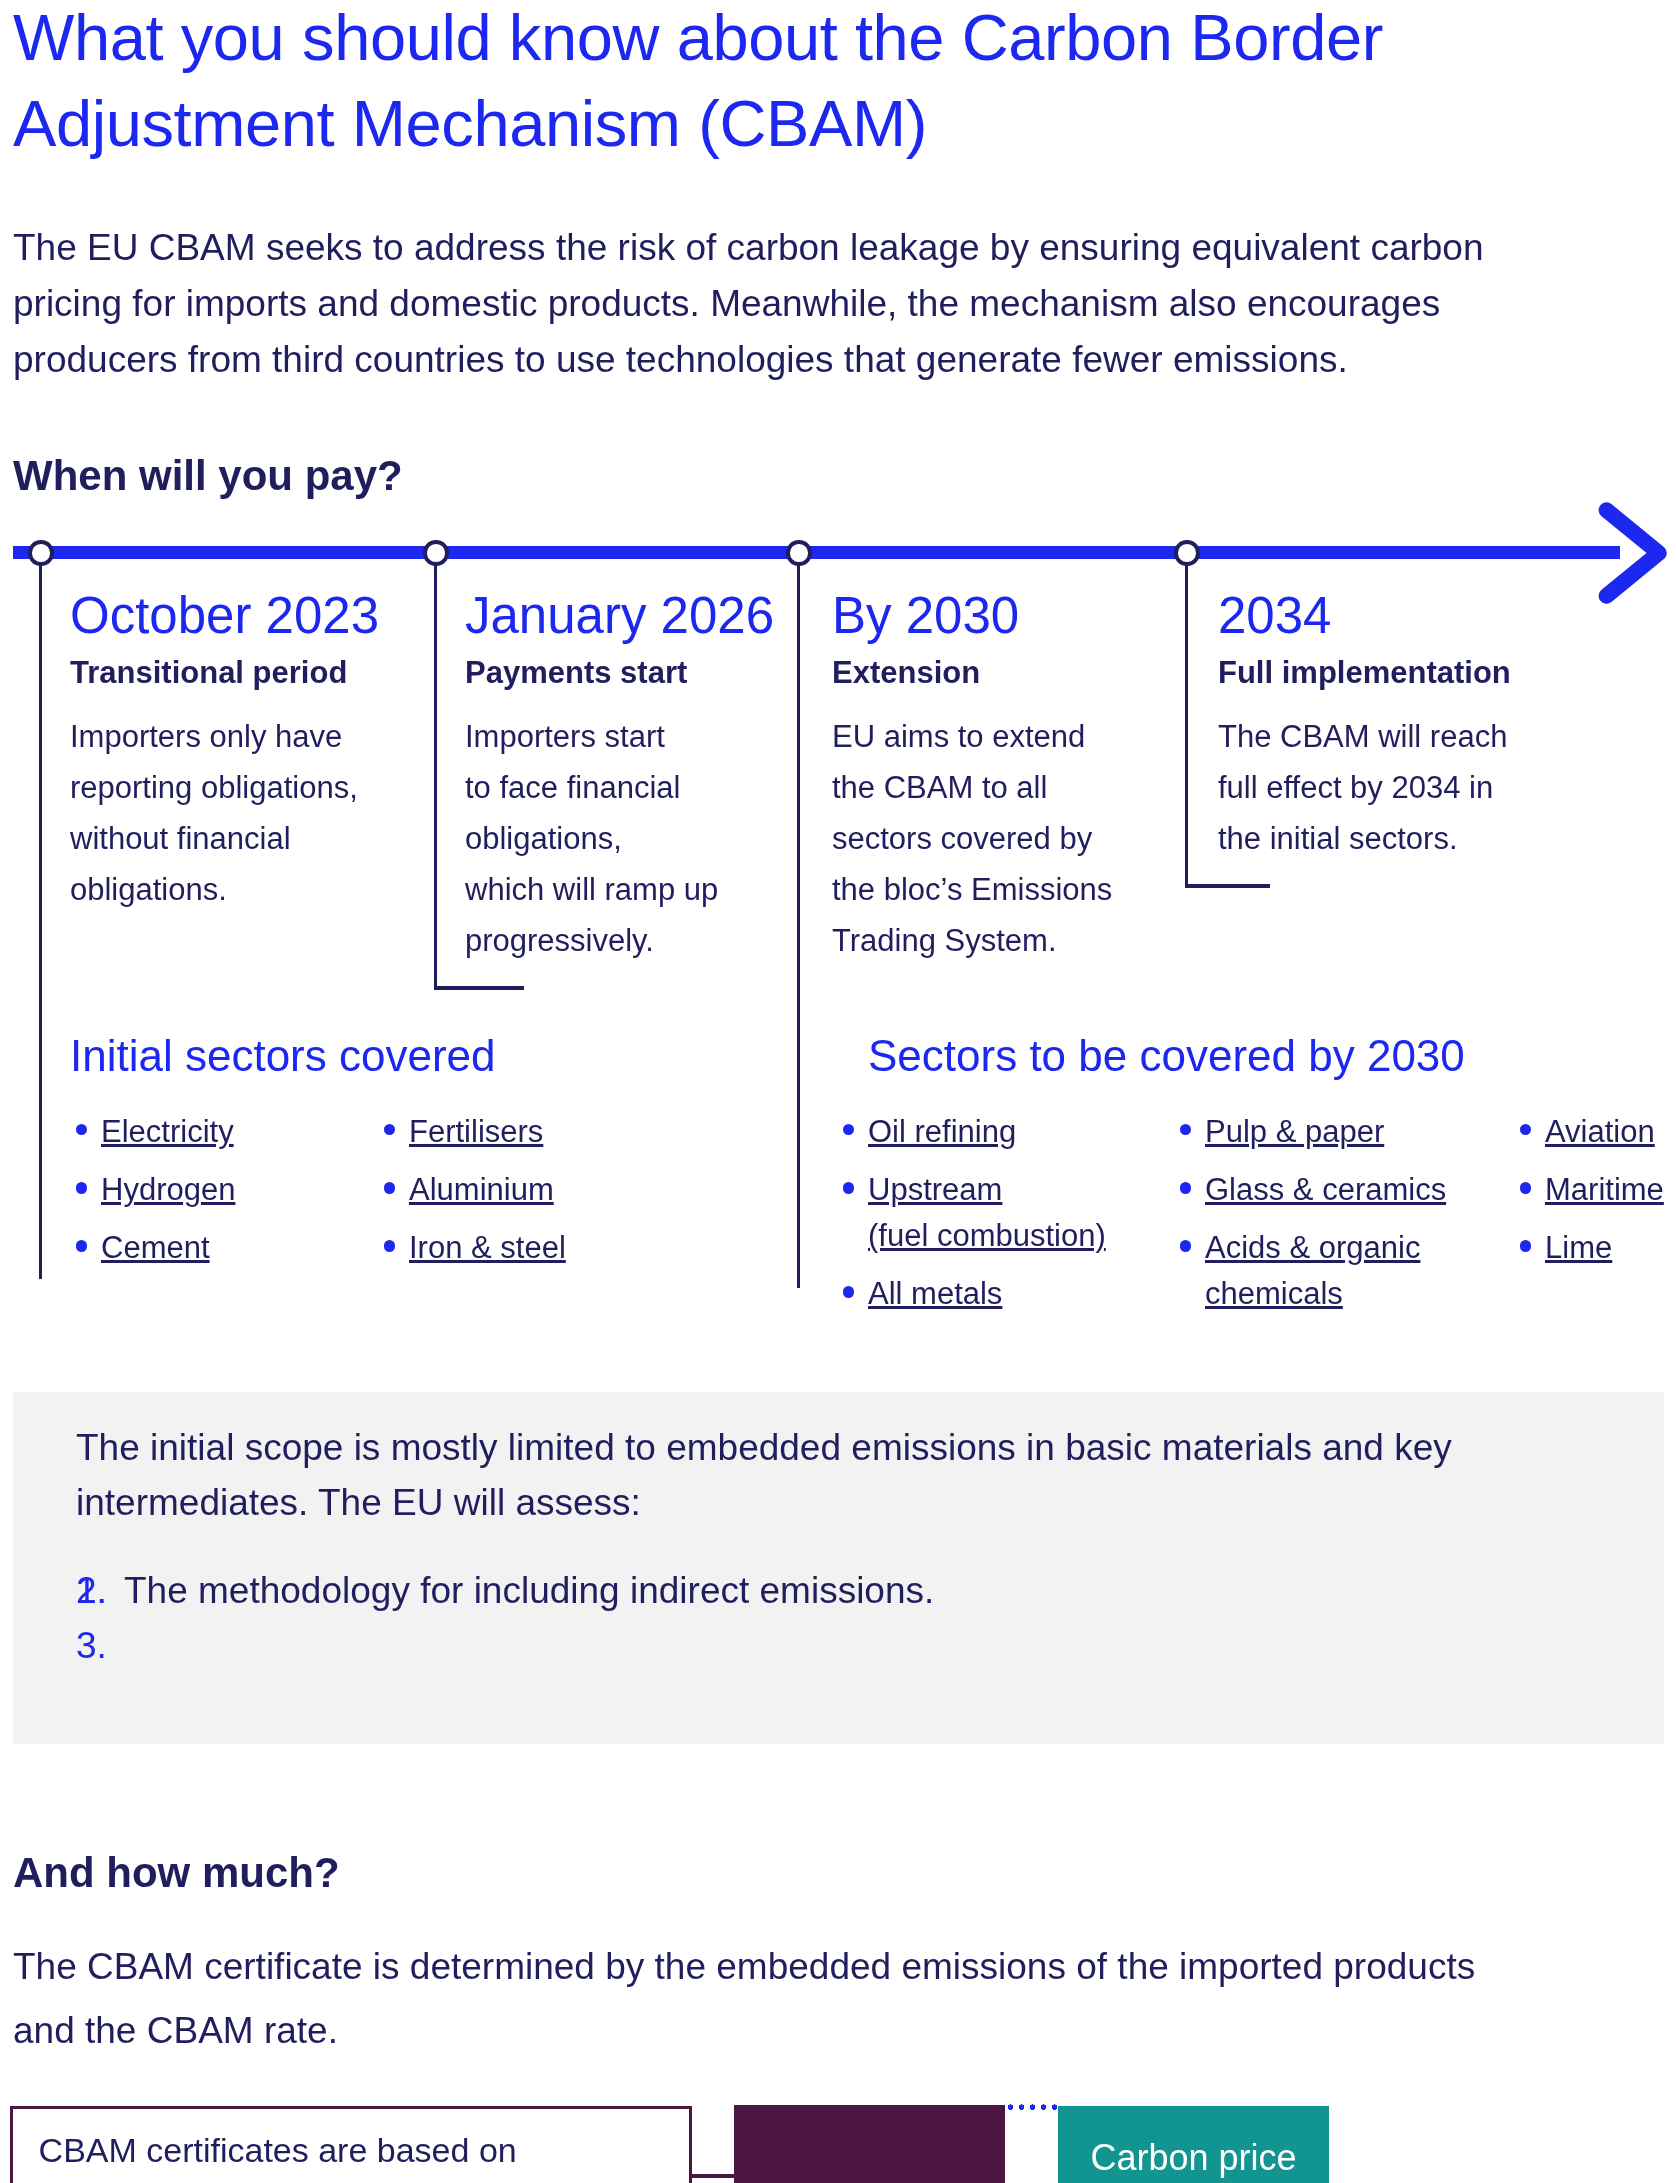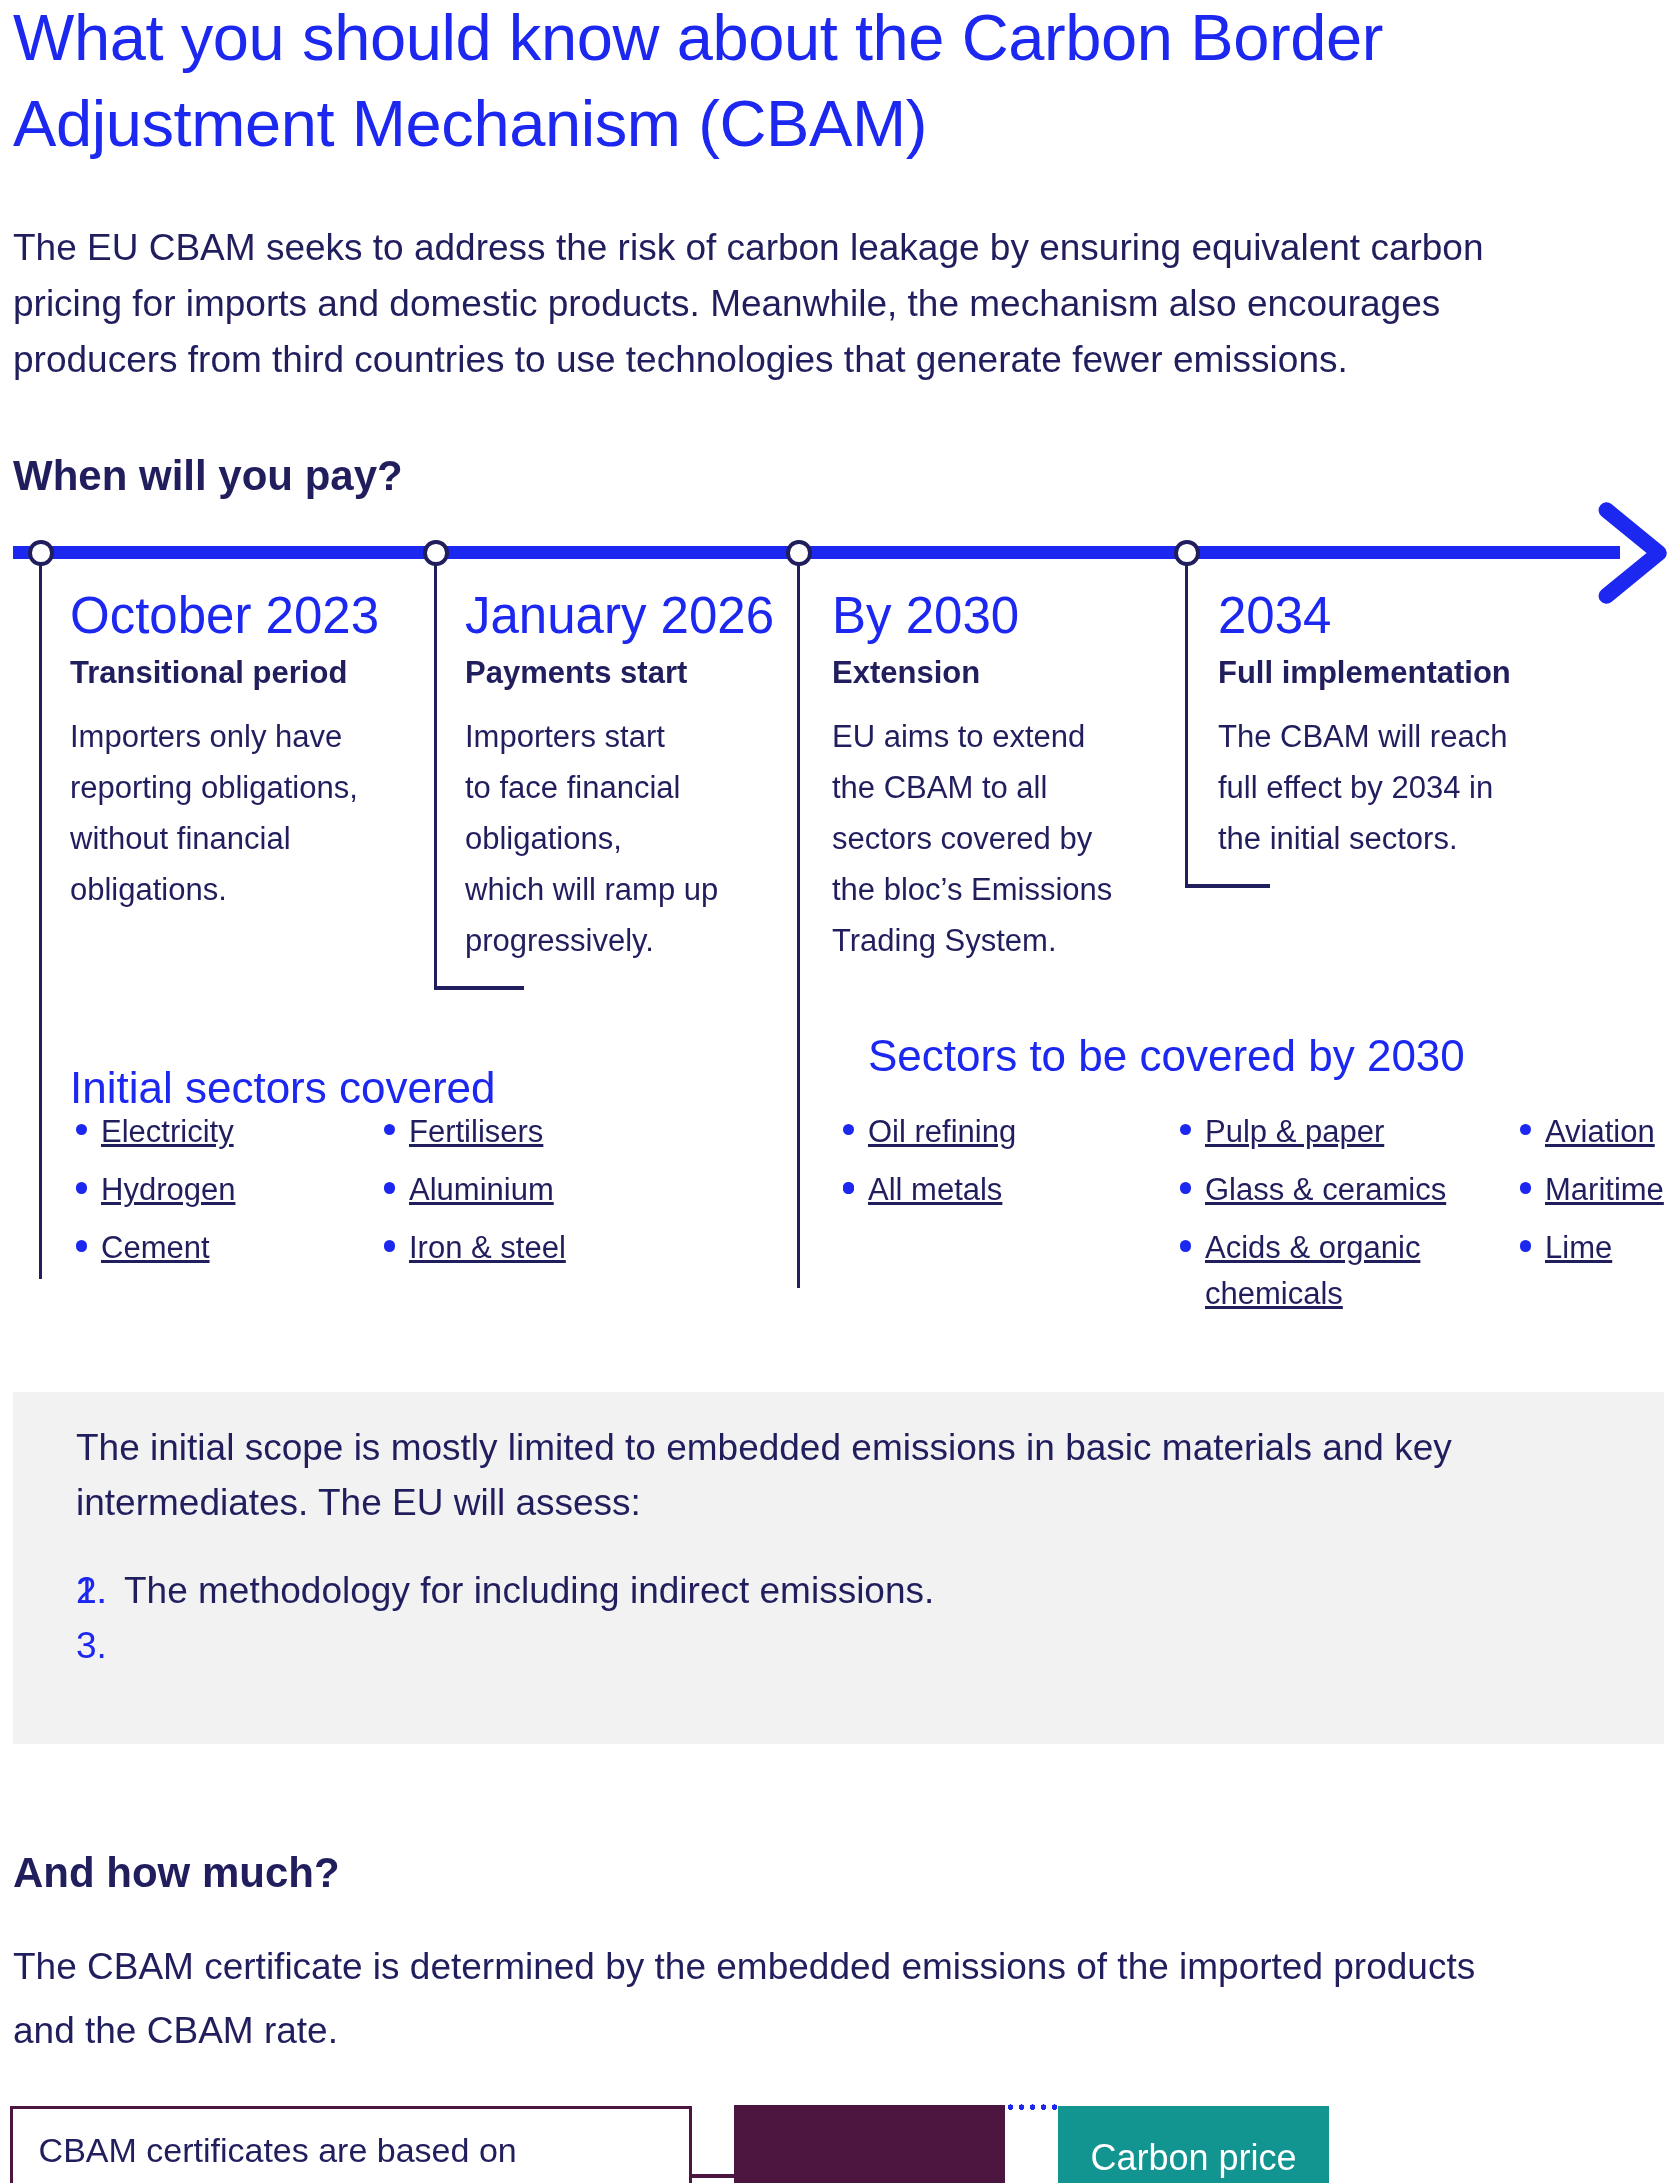--- a/index.html
+++ b/index.html
@@ -93,36 +93,37 @@
 sectors covered by
 the bloc’s Emissions
 Trading System.</div>
 
 <div class="abs date" style="left:1218px;">2034</div>
 <div class="abs m-title" style="left:1218px;">Full implementation</div>
 <div class="abs m-body pre" style="left:1218px;width:349px;">The CBAM will reach
 full effect by 2034 in
 the initial sectors.</div>
 
-<div class="abs sec-heading" style="left:70px;margin-top:32px;">Initial sectors covered</div>
+<div class="abs sec-heading" style="left:70px;">Initial sectors covered</div>
 <ul class="abs blist" style="left:76px;width:288px;">
   <li><span class="dot"></span><span>Electricity</span></li>
   <li><span class="dot"></span><span>Hydrogen</span></li>
   <li><span class="dot"></span><span>Cement</span></li>
 </ul>
 <ul class="abs blist" style="left:384px;width:306px;">
   <li><span class="dot"></span><span>Fertilisers</span></li>
   <li><span class="dot"></span><span>Aluminium</span></li>
   <li><span class="dot"></span><span>Iron &amp; steel</span></li>
 </ul>
 
 <div class="abs sec-heading" style="left:868px;">Sectors to be covered by 2030</div>
 <ul class="abs blist" style="left:843px;width:297px;">
   <li><span class="dot"></span><span class="pre">Oil refining</span></li>
-  <li><span class="dot"></span></li>
+  <li><span class="dot"></span><span class="pre">Upstream
+(fuel combustion)</span></li>
   <li><span class="dot"></span><span class="pre">All metals</span></li>
 </ul>
 <ul class="abs blist" style="left:1180px;width:314px;">
   <li><span class="dot"></span><span class="pre">Pulp &amp; paper</span></li>
   <li><span class="dot"></span><span class="pre">Glass &amp; ceramics</span></li>
   <li><span class="dot"></span><span class="pre">Acids &amp; organic
 chemicals</span></li>
 </ul>
 <ul class="abs blist" style="left:1520px;width:148px;">
   <li><span class="dot"></span><span>Aviation</span></li>

